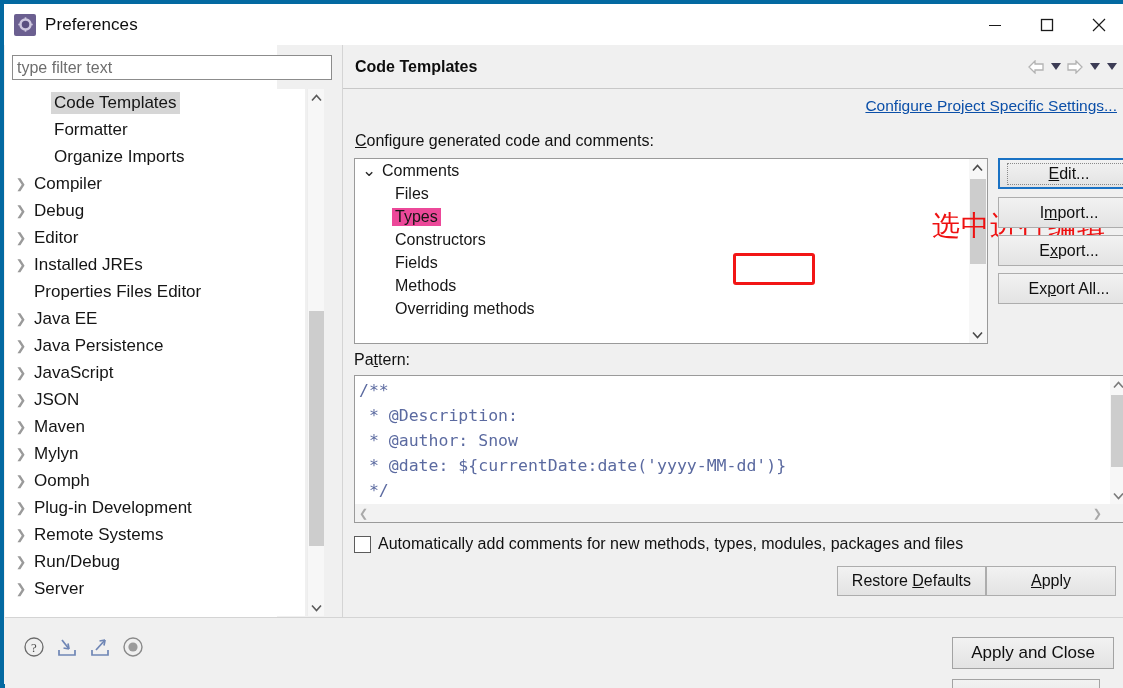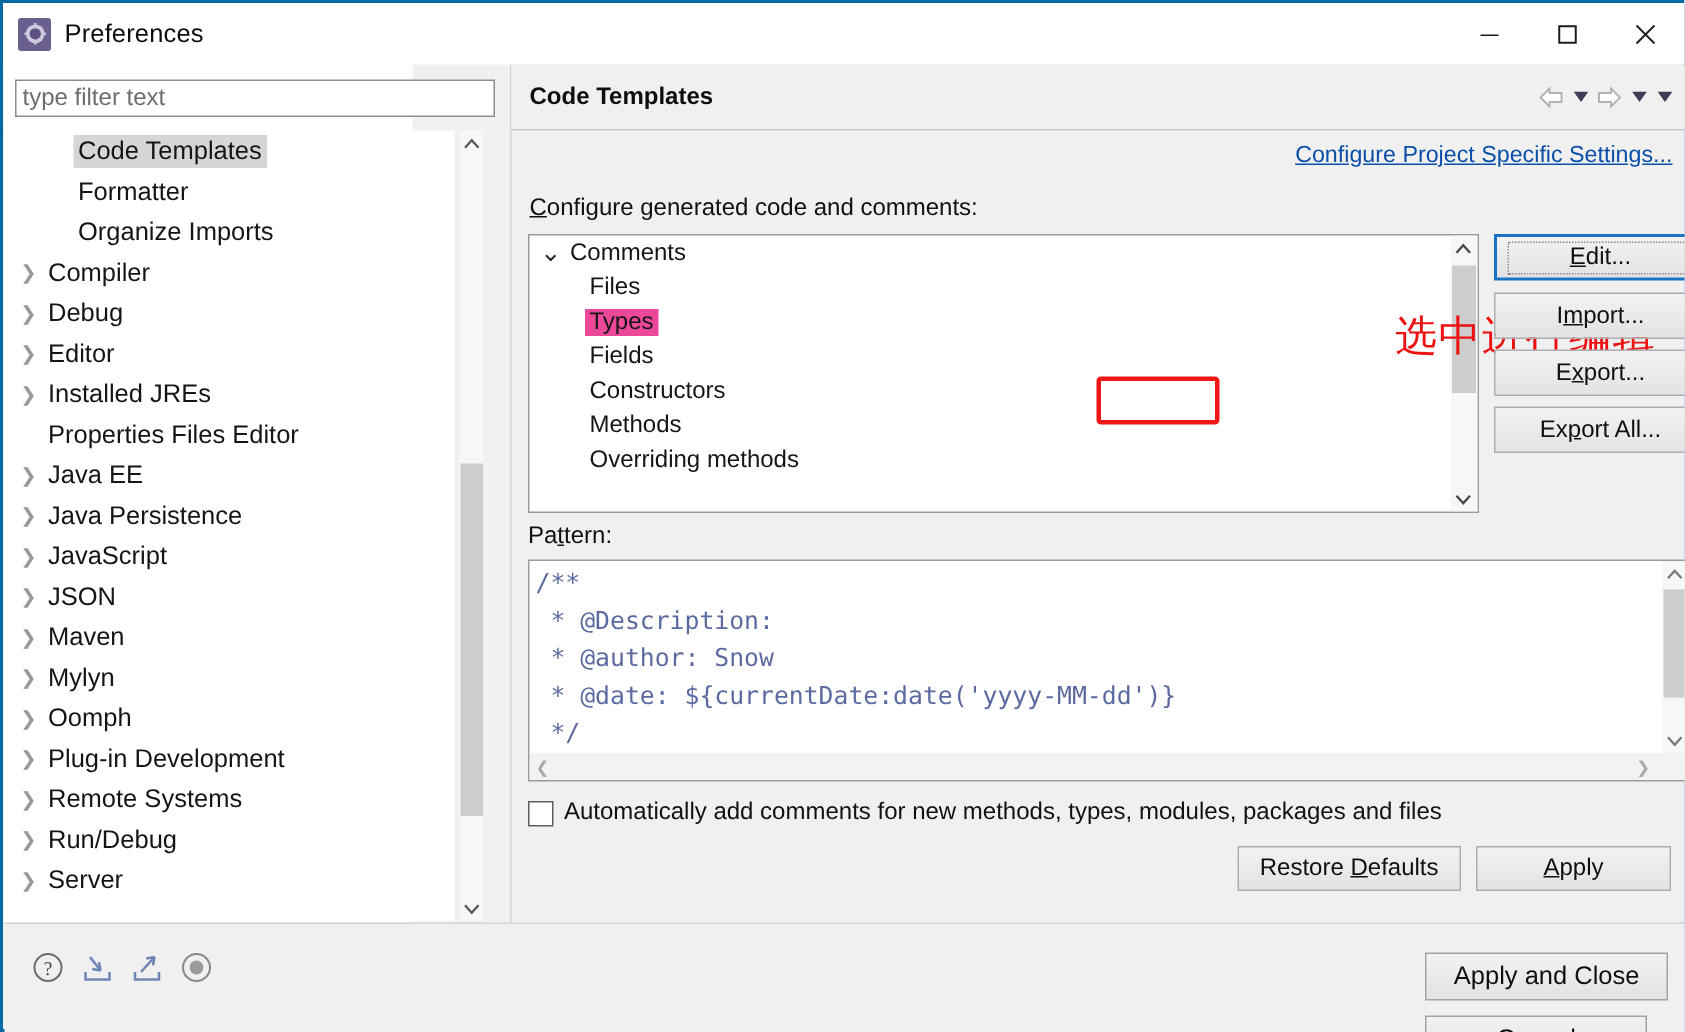--- a/index.html
+++ b/index.html
@@ -7,21 +7,21 @@
     margin: 0; padding: 0;
     width: 1123px; height: 688px;
     font-family: "Liberation Sans", sans-serif;
     background: #ffffff;
     overflow: hidden;
   }
   #app {
     position: relative;
     width: 1123px; height: 688px;
     background: #f0f0f0;
-    border: 2px solid #0369a1;
+    border: 4px solid #0369a1;
   }
 
   
   .titlebar {
     position: absolute; left: 0; top: 0;
     width: 1121px; height: 41px;
     background: #ffffff;
     display: flex; align-items: center;
   }
   .title-icon {
@@ -281,21 +281,21 @@
   }
   .chkbox {
     width: 17px; height: 17px;
     border: 1px solid #5c5c5c;
     background: #fff;
     margin-right: 7px;
     flex: none;
   }
   .bottombtns {
     position: absolute; right: 9px; top: 521px;
-    display: flex; gap: 10px;
+    display: flex; gap: 0;
   }
   .btn2 {
     height: 30px; padding: 0 14px;
     background: linear-gradient(#f2f2f2, #e3e3e3);
     border: 1px solid #adadad;
     font-size: 16px; color: #101010;
     font-family: "Liberation Sans", sans-serif;
     cursor: pointer;
   }
   .btn2 u { text-decoration: underline; }
@@ -508,24 +508,24 @@
             <span class="arw" style="font-size: 17px; line-height: 6px;">⌄</span>
             <span class="lbl">Comments</span>
           </div>
           <div class="tnode2 child">
             <span class="lbl">Files</span>
           </div>
           <div class="tnode2 selected child">
             <span class="lbl">Types</span>
           </div>
           <div class="tnode2 child">
-            <span class="lbl">Fields</span>
+            <span class="lbl">Constructors</span>
           </div>
           <div class="tnode2 child">
-            <span class="lbl">Constructors</span>
+            <span class="lbl">Fields</span>
           </div>
           <div class="tnode2 child">
             <span class="lbl">Methods</span>
           </div>
           <div class="tnode2 child">
             <span class="lbl">Overriding methods</span>
           </div>
         </div>
       <div class="tscroll">
         <div class="sb-arrow">

